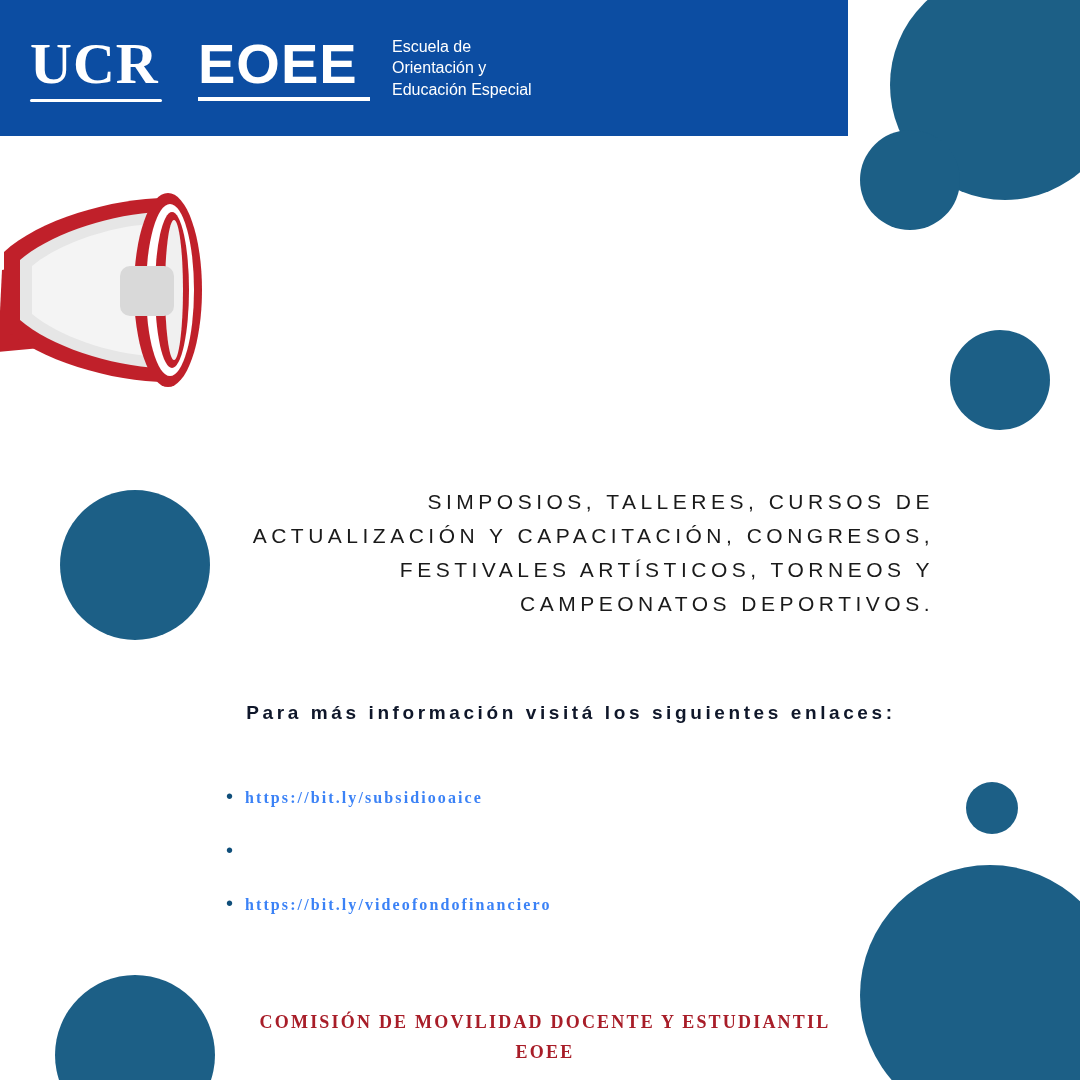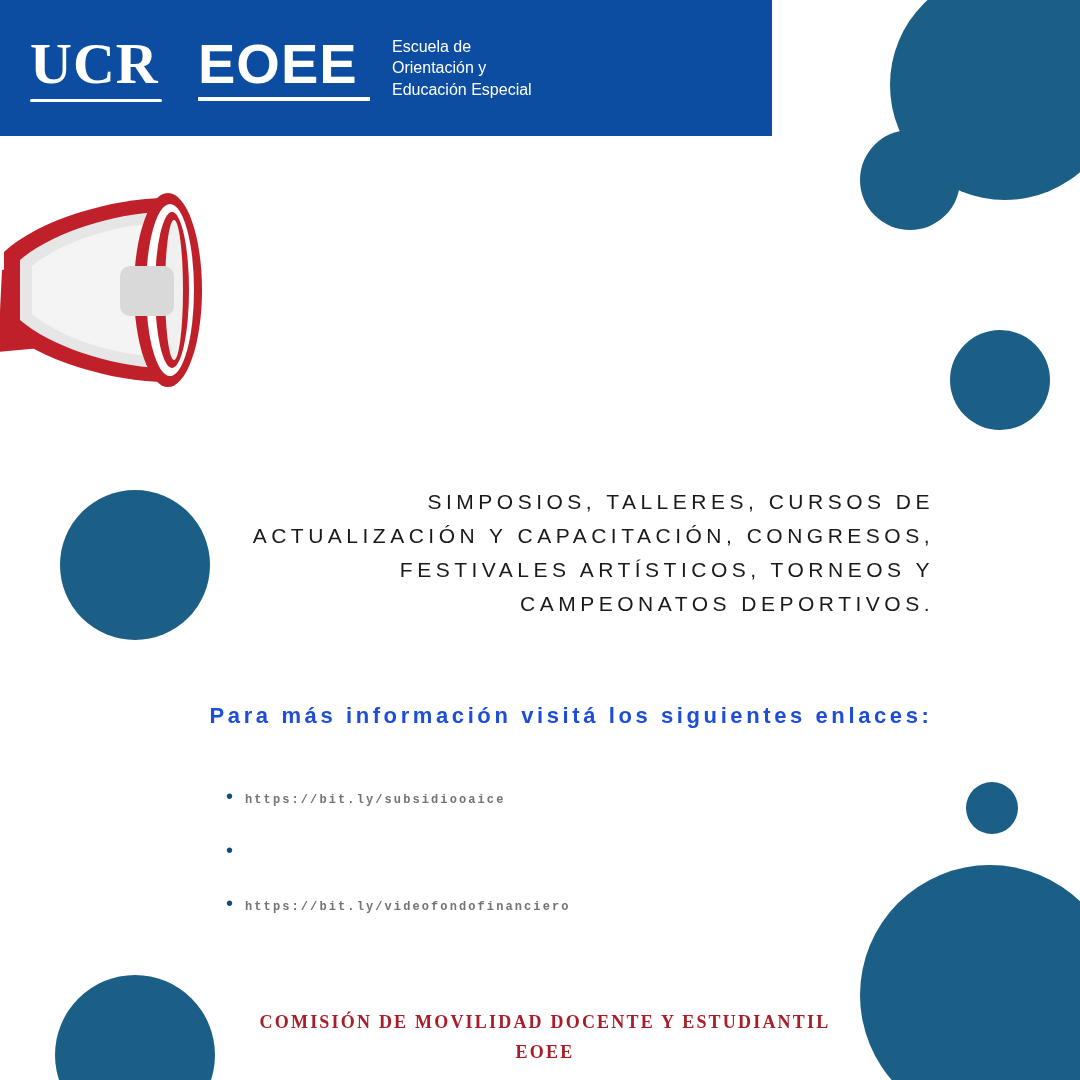--- a/index.html
+++ b/index.html
@@ -27,21 +27,21 @@
   .c3 { width: 100px; height: 100px; right: 30px;   top: 330px; }
   .c4 { width: 150px; height: 150px; left: 60px;    top: 490px; }
   .c5 { width: 52px;  height: 52px;  right: 62px;   top: 782px; }
   .c6 { width: 260px; height: 260px; right: -40px;  bottom: -45px; }
   .c7 { width: 160px; height: 160px; left: 55px;    bottom: -55px; }
 
   
   .header {
     position: absolute;
     left: 0; top: 0;
-    width: 772px; height: 136px;
+    width: 848px; height: 136px;
     background: #0c4da2;
     display: flex;
     align-items: center;
   }
   .ucr-logo {
     margin-left: 30px;
     display: flex;
     flex-direction: column;
     align-items: flex-start;
   }
@@ -123,23 +123,23 @@
     line-height: 1.62;
     font-family: "Liberation Sans", sans-serif;
   }
 
   
   .info-heading {
     position: absolute;
     left: 208px; top: 698px;
     width: 726px;
     text-align: center;
-    color: #1d4ed8;
-    font-weight: bold;
-    font-size: 22px;
+    color: #0f172a;
+    font-weight: bold;
+    font-size: 19px;
     letter-spacing: 3.6px;
     line-height: 1.62;
     font-family: "Liberation Sans", sans-serif;
   }
 
   
   .links {
     position: absolute;
     left: 226px; top: 786px;
     width: 700px;
@@ -150,25 +150,25 @@
     align-items: baseline;
     margin-bottom: 33px;
   }
   .bullet {
     color: #0f4e7a;
     font-size: 20px;
     line-height: 1;
     margin-right: 12px;
   }
   .link-text {
-    color: #737373;
-    font-weight: bold;
-    font-size: 12px;
+    color: #3b82f6;
+    font-weight: bold;
+    font-size: 16px;
     letter-spacing: 2.1px;
-    font-family: Liberation Mono, monospace;
+    font-family: Liberation Serif, serif;
     text-decoration: none;
   }
 
   
   .footer {
     position: absolute;
     left: 150px; top: 1008px;
     width: 790px;
     text-align: center;
     color: #a81d28;

